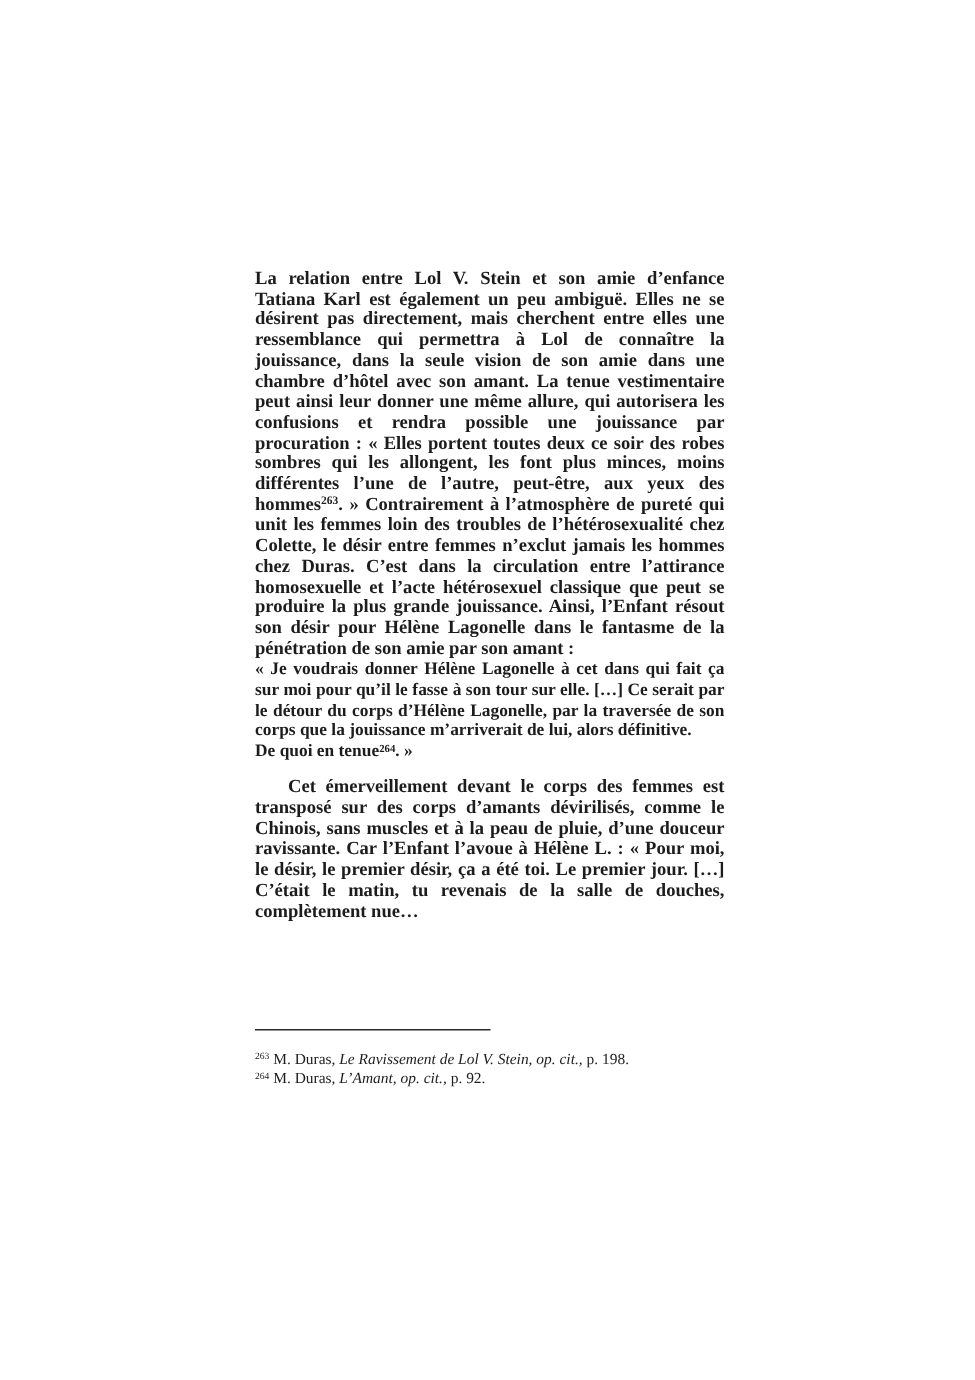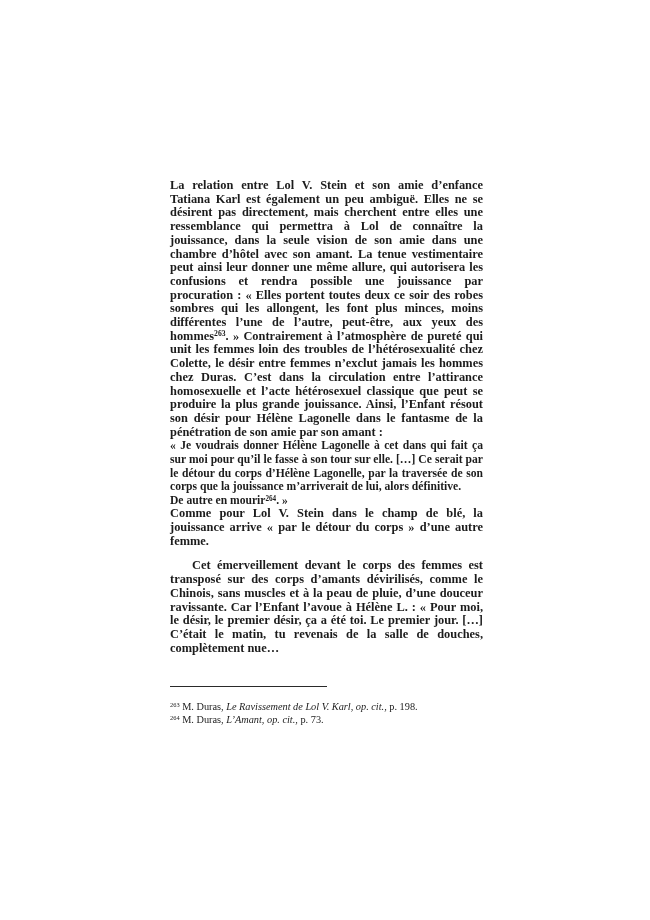--- a/index.html
+++ b/index.html
@@ -74,24 +74,23 @@
     text-align: center;
     font-size: 12.5px;
   }
 </style>
 </head>
 <body>
 
 <div class="page">
   <div class="text-block">
       <p class="para"><span>La relation entre Lol V. Stein et son amie d’enfance Tatiana Karl est également un peu ambiguë. Elles ne se désirent pas directement, mais cherchent entre elles une ressemblance qui permettra à Lol de connaître la jouissance, dans la seule vision de son amie dans une chambre d’hôtel avec son amant. La tenue vestimentaire peut ainsi leur donner une même allure, qui autorisera les confusions et rendra possible une jouissance par procuration : « Elles portent toutes deux ce soir des robes sombres qui les allongent, les font plus minces, moins différentes l’une de l’autre, peut-être, aux yeux des hommes</span><sup>263</sup><span>. » Contrairement à l’atmosphère de pureté qui unit les femmes loin des troubles de l’hétérosexualité chez Colette, le désir entre femmes n’exclut jamais les hommes chez Duras. C’est dans la circulation entre l’attirance homosexuelle et l’acte hétérosexuel classique que peut se produire la plus grande jouissance. Ainsi, l’Enfant résout son désir pour Hélène Lagonelle dans le fantasme de la pénétration de son amie par son amant :</span></p>
-      <p class="quote"><span>« Je voudrais donner Hélène Lagonelle à cet dans qui fait ça sur moi pour qu’il le fasse à son tour sur elle. […] Ce serait par le détour du corps d’Hélène Lagonelle, par la traversée de son corps que la jouissance m’arriverait de lui, alors définitive.</span><br><span>De autre en mourir</span><sup>264</sup><span>. »</span></p>
-      <p class="para"><span>Comme pour Lol V. Stein dans le champ de blé, la jouissance arrive « par le détour du corps » d’une autre femme.</span></p>
+      <p class="quote"><span>« Je voudrais donner Hélène Lagonelle à cet dans qui fait ça sur moi pour qu’il le fasse à son tour sur elle. […] Ce serait par le détour du corps d’Hélène Lagonelle, par la traversée de son corps que la jouissance m’arriverait de lui, alors définitive.</span><br><span>De quoi en tenue</span><sup>264</sup><span>. »</span></p>
       <p class="para indent spaced"><span>Cet émerveillement devant le corps des femmes est transposé sur des corps d’amants dévirilisés, comme le Chinois, sans muscles et à la peau de pluie, d’une douceur ravissante. Car l’Enfant l’avoue à Hélène L. : « Pour moi, le désir, le premier désir, ça a été toi. Le premier jour. […] C’était le matin, tu revenais de la salle de douches, complètement nue…</span></p>
     </div>
   <div class="footnote-area">
     <div class="fn-sep"></div>
     <div class="footnotes">
-        <div class="footnote"><sup>263</sup><span> M. Duras, </span><i>Le Ravissement de Lol V. Karl, op. cit.,</i><span> p. 198.</span></div>
-        <div class="footnote"><sup>264</sup><span> M. Duras, </span><i>L’Amant, op. cit.,</i><span> p. 73.</span></div>
+        <div class="footnote"><sup>263</sup><span> M. Duras, </span><i>Le Ravissement de Lol V. Stein, op. cit.,</i><span> p. 198.</span></div>
+        <div class="footnote"><sup>264</sup><span> M. Duras, </span><i>L’Amant, op. cit.,</i><span> p. 92.</span></div>
       </div>
   </div>
 </div>
 
 </body></html>

